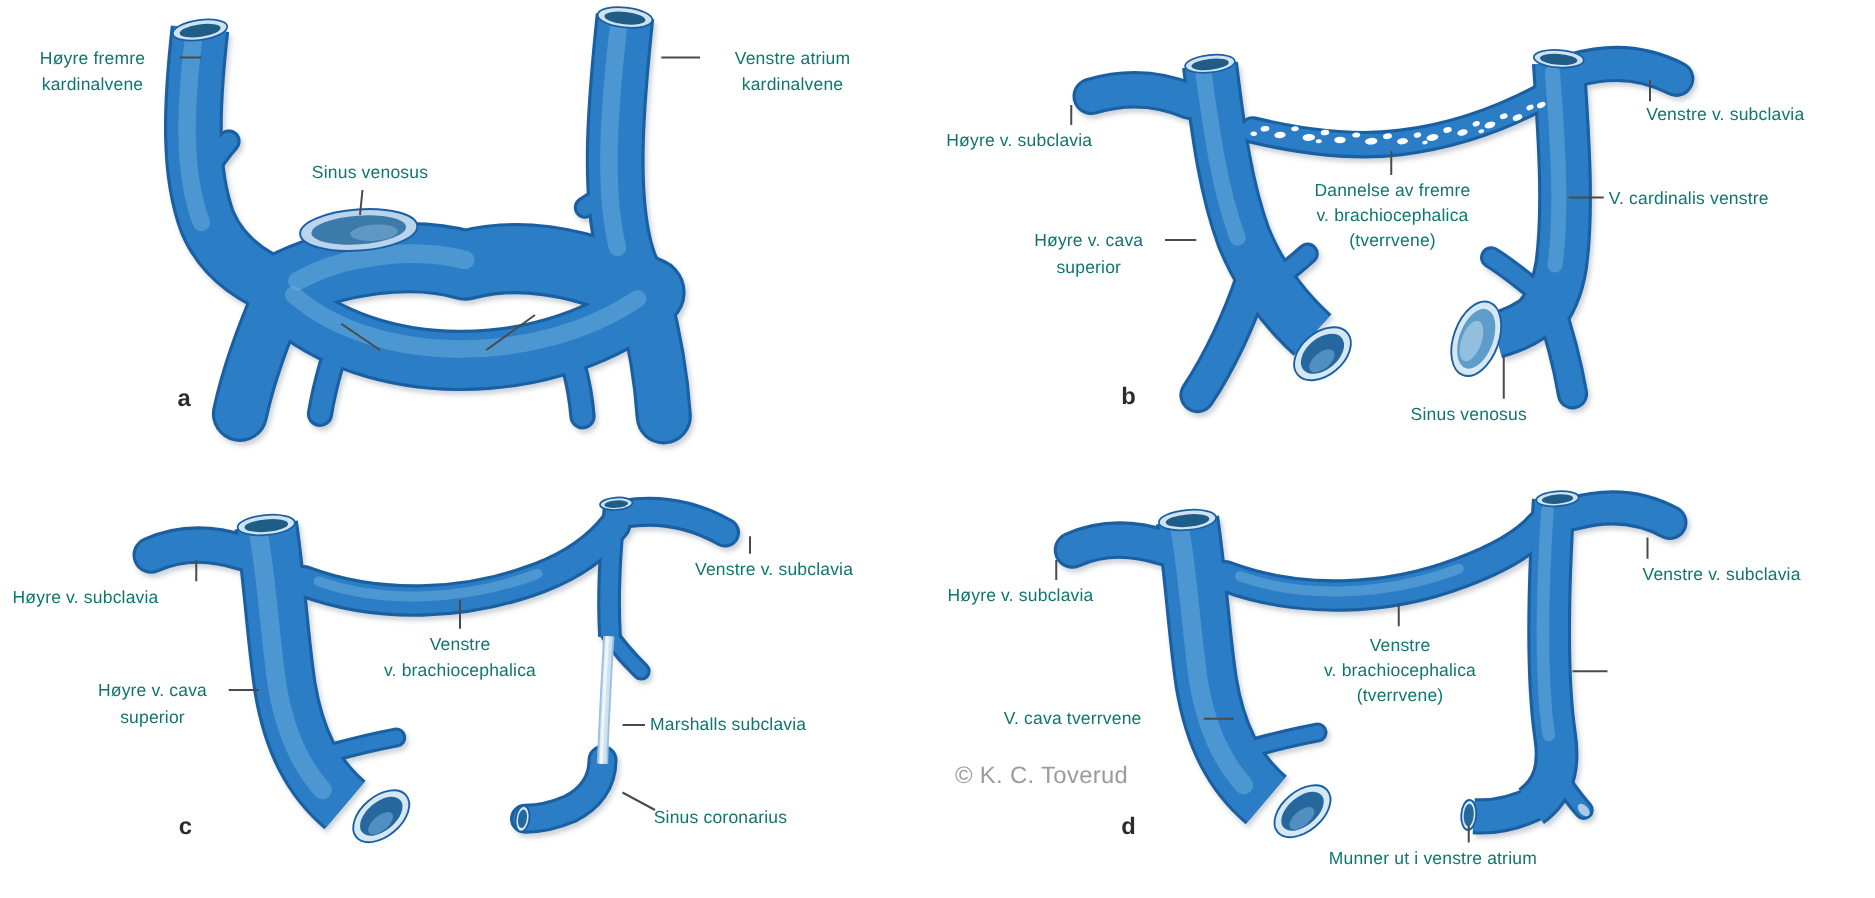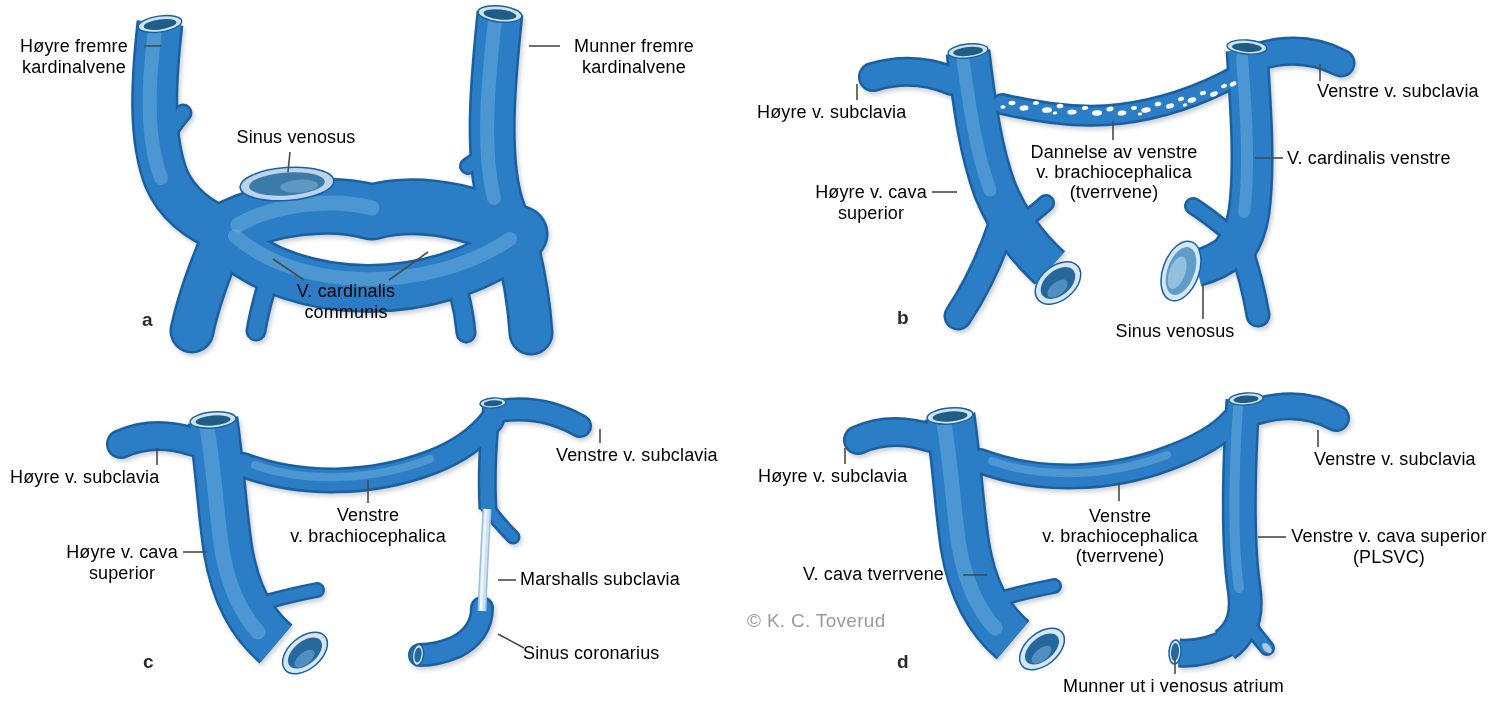--- a/index.html
+++ b/index.html
@@ -1,23 +1,23 @@
 <!DOCTYPE html>
 <html><head>
 <meta charset="utf-8">
 <style>
   html,body{margin:0;padding:0;background:#ffffff;}
   #stage{position:relative;width:1500px;height:718px;background:#ffffff;overflow:hidden;
          font-family:"Liberation Sans", sans-serif;}
   #art{position:absolute;left:0;top:0;}
-  .lbl{position:absolute;font-size:18px;line-height:21px;color:#000000;letter-spacing:.15px;}
+  .lbl{position:absolute;font-size:14px;line-height:21px;color:#0f766e;letter-spacing:.15px;}
   .lbl.c{text-align:center;}
   .lbl.lh20{line-height:20px;}
   .letter{position:absolute;font-size:19px;font-weight:bold;color:#2b2b2b;}
-  .copyright{position:absolute;font-size:19px;color:#9b9b9b;letter-spacing:.3px;}
+  .copyright{position:absolute;font-size:19px;color:#9b9b9b;letter-spacing:.3px;margin-left:17px;}
   
   .o{fill:none;stroke:#1a5fa2;stroke-linecap:round;stroke-linejoin:round;}
   .f{fill:none;stroke:#2b7ec6;stroke-linecap:round;stroke-linejoin:round;}
   .h{fill:none;stroke:#6db0de;stroke-linecap:round;opacity:.5;}
   .bt{stroke-linecap:butt;}
   .shadow{filter:drop-shadow(2px 3px 2px rgba(70,90,110,.28));}
   .leader{stroke:#4a4a4a;stroke-width:1.6;}
   .rim{fill:#cfe2f2;stroke:#1a5fa2;stroke-width:1.4;}
   .rimL{fill:#d6e7f4;stroke:#1a5fa2;stroke-width:1.5;}
   .lumen{fill:#1f5c86;}
@@ -277,40 +277,36 @@
       <line class="leader" x1="1175" y1="674" x2="1175" y2="659"></line>
     </g>
   </g>
 </svg>
 
   <div class="lbl c" style="left:6px;top:36px;width:136px">
     <div>Høyre fremre</div>
     <div>kardinalvene</div>
   </div>
   <div class="lbl c" style="left:563px;top:36px;width:142px">
-    <div>Munner fremre</div>
+    <div>Venstre atrium</div>
     <div>kardinalvene</div>
   </div>
   <div class="lbl c" style="left:226px;top:127px;width:140px">
     <div>Sinus venosus</div>
   </div>
-  <div class="lbl c" style="left:285px;top:281px;width:122px">
-    <div>V. cardinalis</div>
-    <div>communis</div>
-  </div>
   <div class="letter" style="left:142px;top:309px">a</div>
 
   <div class="lbl" style="left:757px;top:102px;width:160px">
     <div>Høyre v. subclavia</div>
   </div>
   <div class="lbl" style="left:1317px;top:81px;width:178px">
     <div>Venstre v. subclavia</div>
   </div>
   <div class="lbl c lh20" style="left:1030px;top:142px;width:168px">
-    <div>Dannelse av venstre</div>
+    <div>Dannelse av fremre</div>
     <div>v. brachiocephalica</div>
     <div>(tverrvene)</div>
   </div>
   <div class="lbl" style="left:1287px;top:148px;width:205px">
     <div>V. cardinalis venstre</div>
   </div>
   <div class="lbl c" style="left:812px;top:182px;width:118px">
     <div>Høyre v. cava</div>
     <div>superior</div>
   </div>
@@ -348,24 +344,20 @@
     <div>Venstre v. subclavia</div>
   </div>
   <div class="lbl c lh20" style="left:1036px;top:506px;width:168px">
     <div>Venstre</div>
     <div>v. brachiocephalica</div>
     <div>(tverrvene)</div>
   </div>
   <div class="lbl" style="left:803px;top:564px;width:158px">
     <div>V. cava tverrvene</div>
   </div>
-  <div class="lbl c" style="left:1288px;top:526px;width:202px">
-    <div>Venstre v. cava superior</div>
-    <div>(PLSVC)</div>
-  </div>
   <div class="lbl" style="left:1063px;top:676px;width:235px">
-    <div>Munner ut i venosus atrium</div>
+    <div>Munner ut i venstre atrium</div>
   </div>
   <div class="letter" style="left:897px;top:651px">d</div>
 
   <div class="copyright" style="left:747px;top:610px;width:170px">© K. C. Toverud</div>
 
 </div>
 
 </body></html>

